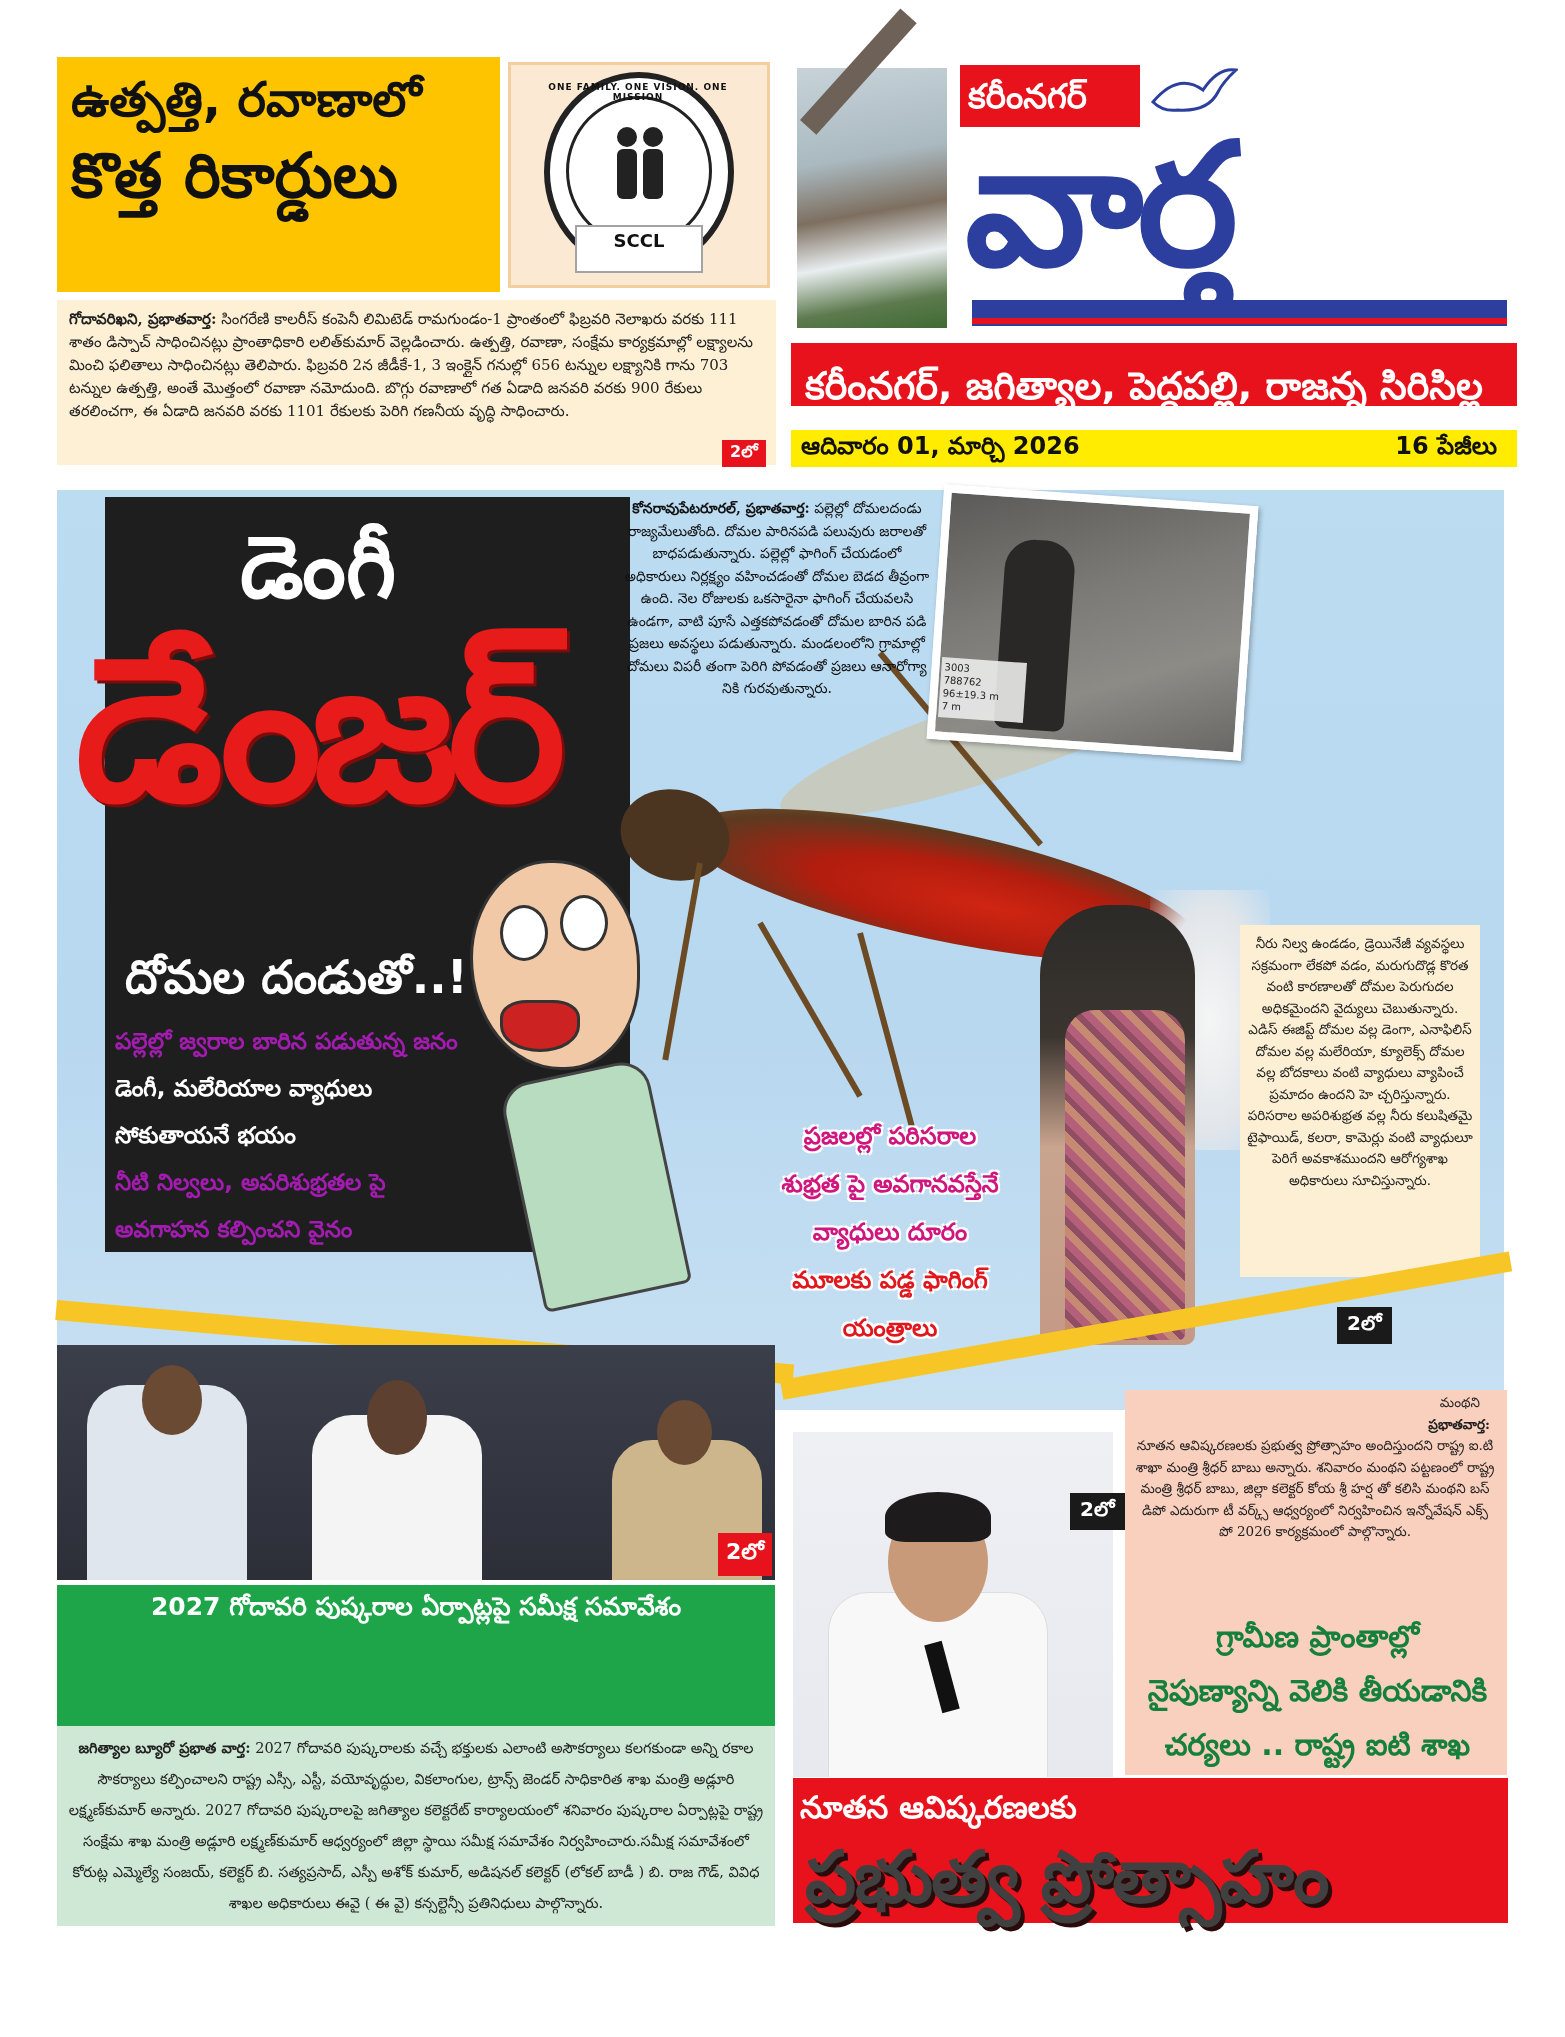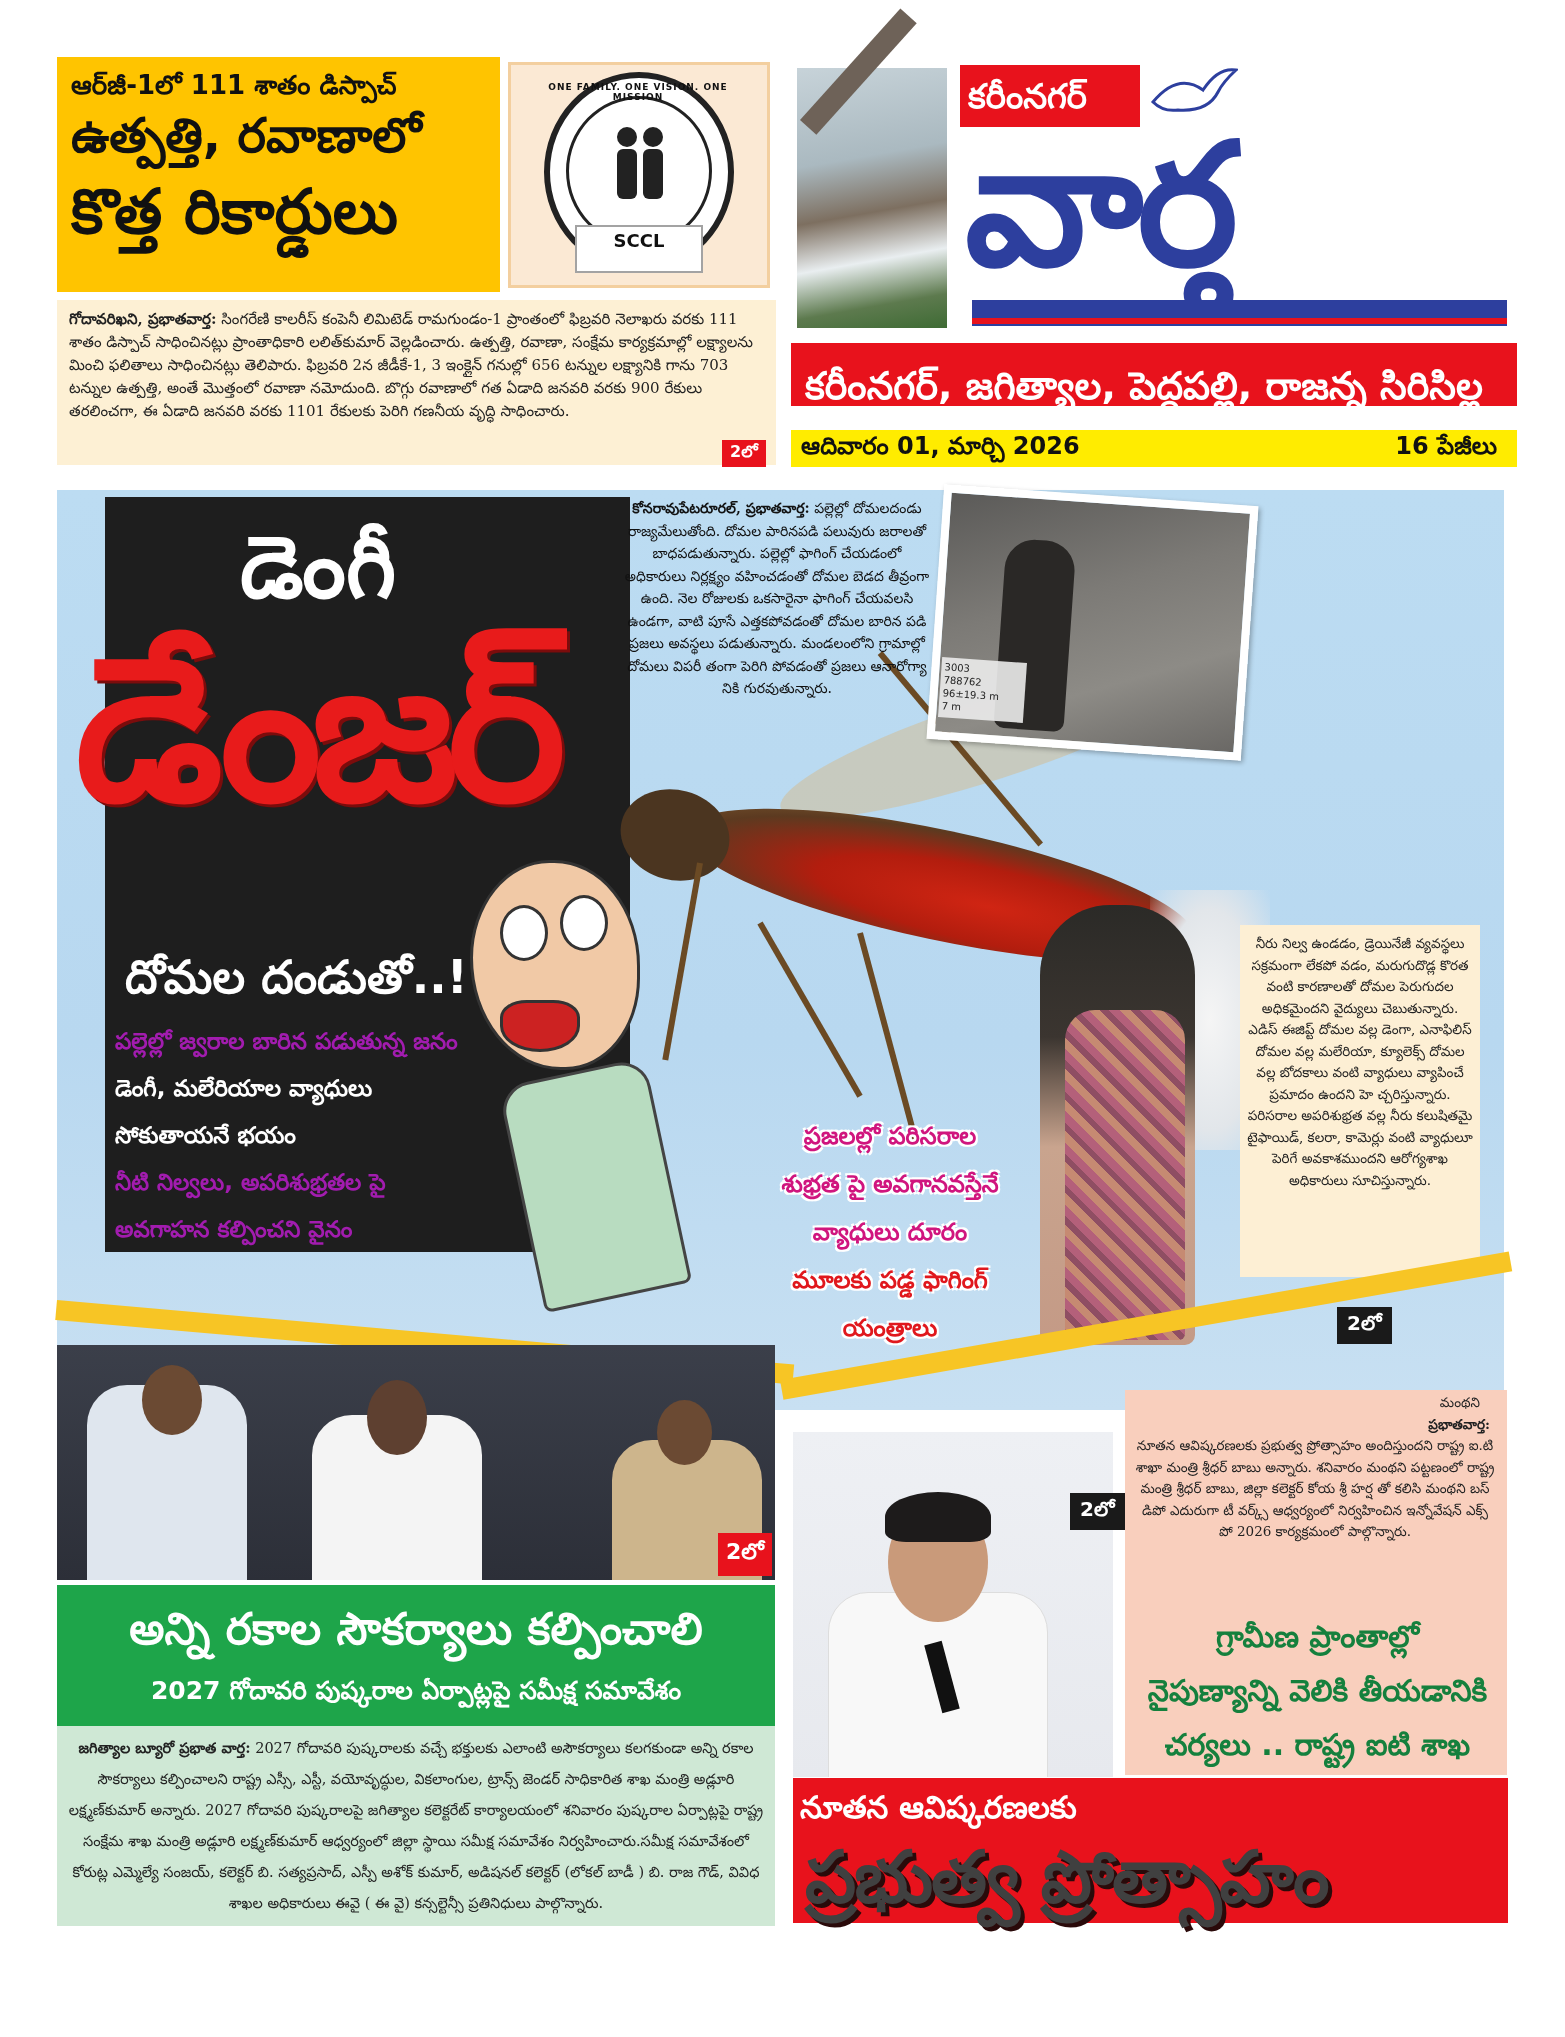--- a/index.html
+++ b/index.html
@@ -83,21 +83,20 @@
   .mantha-head { left: 1130px; top: 1610px; width: 375px; text-align: center; }
   .mantha-head div { font-size: 30px; font-weight: bold; line-height: 54px; color: #15803d; white-space: nowrap; }
   .red-band { left: 793px; top: 1778px; width: 715px; height: 145px; background: #e8121c; }
   .red-kicker { left: 800px; top: 1778px; width: 330px; height: 58px; font-size: 31px; font-weight: bold; color: #fff; line-height: 58px; white-space: nowrap; }
   .red-title { left: 805px; top: 1830px; width: 700px; font-size: 72px; font-weight: bold; color: #404040; line-height: 95px; white-space: nowrap; text-shadow: 4px 4px 0 #2a0a0a; letter-spacing: -2px; }
 </style>
 </head>
 <body>
 
 <div class="abs sccl-head">
-  <div class="sccl-kicker">ఆర్‌జీ-1లో 111 శాతం డిస్పాచ్</div>
   <div class="sccl-title1">ఉత్పత్తి, రవాణాలో</div>
   <div class="sccl-title2">కొత్త రికార్డులు</div>
 </div>
 
 <div class="abs sccl-logo-box"></div>
 <div class="abs sccl-logo"></div>
 <div class="abs sccl-logo-inner">
   <svg width="140" height="140" viewBox="0 0 140 140">
     <circle cx="58" cy="38" r="10" fill="#222"></circle>
     <rect x="48" y="50" width="20" height="50" rx="6" fill="#222"></rect>
@@ -192,21 +191,20 @@
   <div class="abs person" style="left:30px; top:40px; width:160px; height:200px; background:#dfe6ee;"></div>
   <div class="abs" style="left:85px; top:20px; width:60px; height:70px; border-radius:50%; background:#6b4a33;"></div>
   <div class="abs person" style="left:255px; top:70px; width:170px; height:180px; background:#f4f4f4;"></div>
   <div class="abs" style="left:310px; top:35px; width:60px; height:75px; border-radius:50%; background:#5e4030;"></div>
   <div class="abs person" style="left:555px; top:95px; width:150px; height:160px; background:#cdb58c;"></div>
   <div class="abs" style="left:600px; top:55px; width:55px; height:65px; border-radius:50%; background:#6b4a33;"></div>
 </div>
 <div class="abs ref-tag" style="left:718px; top:1533px; font-size:22px; padding:6px 8px;">2లో</div>
 
 <div class="abs green-band">
-  <div class="green-title">అన్ని రకాల సౌకర్యాలు కల్పించాలి</div>
   <div class="green-sub">2027 గోదావరి పుష్కరాల ఏర్పాట్లపై సమీక్ష సమావేశం</div>
 </div>
 <div class="abs pushkar-body">
   <b>జగిత్యాల బ్యూరో ప్రభాత వార్త:</b>
   <span>2027 గోదావరి పుష్కరాలకు వచ్చే భక్తులకు ఎలాంటి అసౌకర్యాలు కలగకుండా అన్ని రకాల సౌకర్యాలు కల్పించాలని రాష్ట్ర ఎస్సీ, ఎస్టీ, వయోవృద్ధుల, వికలాంగుల, ట్రాన్స్ జెండర్ సాధికారిత శాఖ మంత్రి అడ్లూరి లక్ష్మణ్‌కుమార్ అన్నారు. 2027 గోదావరి పుష్కరాలపై జగిత్యాల కలెక్టరేట్ కార్యాలయంలో శనివారం పుష్కరాల ఏర్పాట్లపై రాష్ట్ర సంక్షేమ శాఖ మంత్రి అడ్లూరి లక్ష్మణ్‌కుమార్ ఆధ్వర్యంలో జిల్లా స్థాయి సమీక్ష సమావేశం నిర్వహించారు.సమీక్ష సమావేశంలో కోరుట్ల ఎమ్మెల్యే సంజయ్, కలెక్టర్ బి. సత్యప్రసాద్, ఎస్పీ అశోక్ కుమార్, అడిషనల్ కలెక్టర్ (లోకల్ బాడీ ) బి. రాజ గౌడ్, వివిధ శాఖల అధికారులు ఈవై ( ఈ వై) కన్సల్టెన్సీ ప్రతినిధులు పాల్గొన్నారు.</span>
 </div>
 
 <div class="abs minister-photo">
   <div class="abs" style="left:20px; top:5px; width:200px; height:60px; color:#8a86a8; font-size:56px; font-weight:bold; opacity:.5;"></div>
   <div class="abs person" style="left:35px; top:160px; width:220px; height:200px; background:#f8f8f8; border:1px solid #ddd;"></div>

